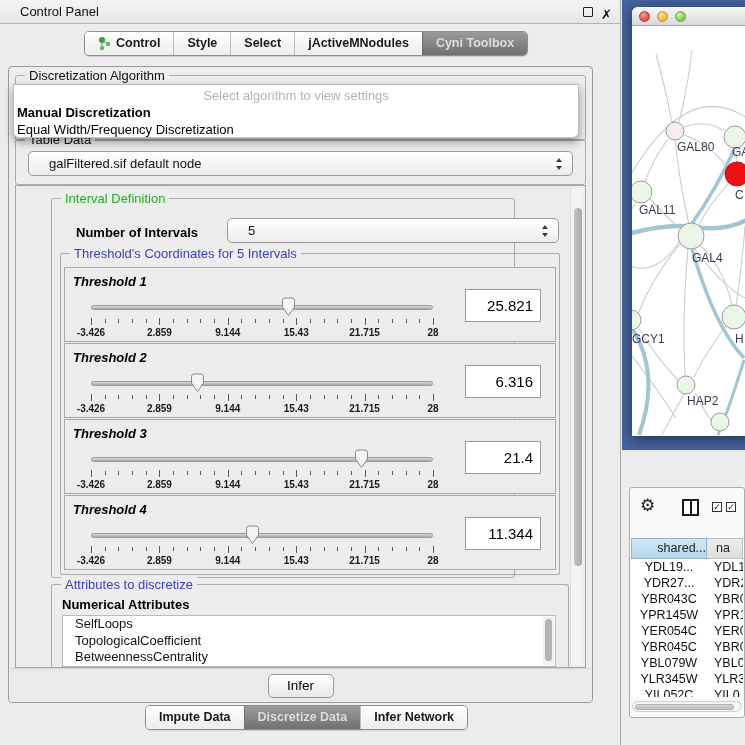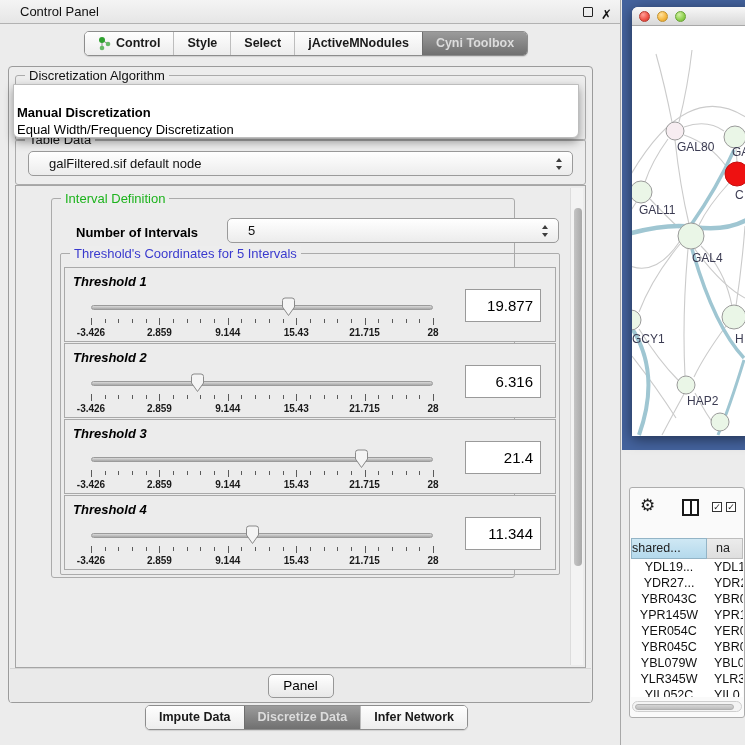--- a/index.html
+++ b/index.html
@@ -136,21 +136,21 @@
     font-family:"DejaVu Sans",sans-serif; line-height:1; }
   .colicon { position:absolute; left:52px; top:11px; width:17px; height:17px;
     border:2px solid #1a1a1a; background:#fff; }
   .colicon:before { content:""; position:absolute; left:50%; top:0; bottom:0; width:2px;
     margin-left:-1px; background:#1a1a1a; }
   .chk { position:absolute; top:14px; width:10px; height:10px; border:1.5px solid #333;
     background:#fff; font-size:9px; line-height:9px; text-align:center; color:#222; }
   .chk.c1 { left:82px; } .chk.c2 { left:96px; }
   .tp-headrow { position:absolute; left:1px; right:1px; top:50px; height:21px; display:flex; }
   .th1 { width:76px; background:linear-gradient(#cfe8f4,#b4d9ec); border:1px solid #93b4c6;
-    font-size:12.5px; line-height:19px; text-align:left; color:#222; }
+    font-size:12.5px; line-height:19px; text-align:right; color:#222; }
   .th2 { flex:1; background:linear-gradient(#ececec,#dedede); border:1px solid #bdbdbd; border-left:none;
     font-size:12.5px; line-height:19px; padding-left:9px; color:#222; }
   .tp-rows { position:absolute; left:1px; right:1px; top:71px; height:138px;
     background:#fff; overflow:hidden; }
   .trow { display:flex; height:16px; font-size:12.5px; line-height:16px; color:#111; }
   .trow .c1 { width:76px; text-align:center; white-space:nowrap; overflow:hidden; }
   .trow .c2 { flex:1; padding-left:7px; white-space:nowrap; overflow:hidden; }
   .hscroll { position:absolute; left:2px; right:2px; top:213px; height:11px;
     background:#f4f4f4; border:1px solid #cfcfcf; border-radius:6px; }
   .hscroll .thumb { position:absolute; left:2px; top:1.5px; height:6px; width:92%;
@@ -259,21 +259,21 @@
                       <span class="tklabel" style="left: 20%;">2.859</span>
                       <span class="tklabel" style="left: 40%;">9.144</span>
                       <span class="tklabel" style="left: 60%;">15.43</span>
                       <span class="tklabel" style="left: 80%;">21.715</span>
                       <span class="tklabel" style="left: 100%;">28</span>
                     </div>
                     <div class="handle" style="left: 57.7197%;"><svg width="15" height="20" viewBox="0 0 15 20">
                         <path d="M1.5 3.5 Q1.5 1 4 1 L11 1 Q13.5 1 13.5 3.5 L13.5 10 L7.5 18.5 L1.5 10 Z" fill="#f4f4f4" stroke="#8a8a8a" stroke-width="1"></path>
                       </svg></div>
                   </div>
-                  <div class="vbox">19.877</div>
+                  <div class="vbox">25.821</div>
                 </div>
                 <div class="tbox">
                   <div class="tname">Threshold 2</div>
                   <div class="slider">
                     <div class="track"></div>
                     <div class="ticks">
                       <span class="tick major" style="left: 0%;"></span>
                       <span class="tick" style="left: 4%;"></span>
                       <span class="tick" style="left: 8%;"></span>
                       <span class="tick" style="left: 12%;"></span>
@@ -403,32 +403,47 @@
                     <div class="handle" style="left: 46.9993%;"><svg width="15" height="20" viewBox="0 0 15 20">
                         <path d="M1.5 3.5 Q1.5 1 4 1 L11 1 Q13.5 1 13.5 3.5 L13.5 10 L7.5 18.5 L1.5 10 Z" fill="#f4f4f4" stroke="#8a8a8a" stroke-width="1"></path>
                       </svg></div>
                   </div>
                   <div class="vbox">11.344</div>
                 </div>
               </div>
           </div>
         </div>
 
+        <div class="groupbox g-attrs">
+          <span class="grouplabel blue">Attributes to discretize</span>
+          <span class="attrs-title">Numerical Attributes</span>
+          <div class="attr-list">
+            <div>
+                <div class="attr-item">SelfLoops</div>
+                <div class="attr-item">TopologicalCoefficient</div>
+                <div class="attr-item">BetweennessCentrality</div>
+              </div>
+            <div class="attr-vscroll">
+                <div class="thumb"></div>
+              </div>
+          </div>
+        </div>
 
         <div class="vscroll">
           <div class="thumb" style="top:20px; height:358px;"></div>
         </div>
       </div>
 
       <div class="apply-row">
-        <div class="apply-btn">Panel</div>
+        <div class="apply-btn">Infer</div>
       </div>
     </div>
 
     <div class="alg-popup">
+      <div class="hint">Select algorithm to view settings</div>
       <div class="it1">Manual Discretization</div>
       <div class="it2">Equal Width/Frequency Discretization</div>
     </div>
 
     <div class="seg bottom-tabs">
       <div class="tab">
           <span>Impute Data</span>
         </div>
       <div class="tab sel">
           <span>Discretize Data</span>

